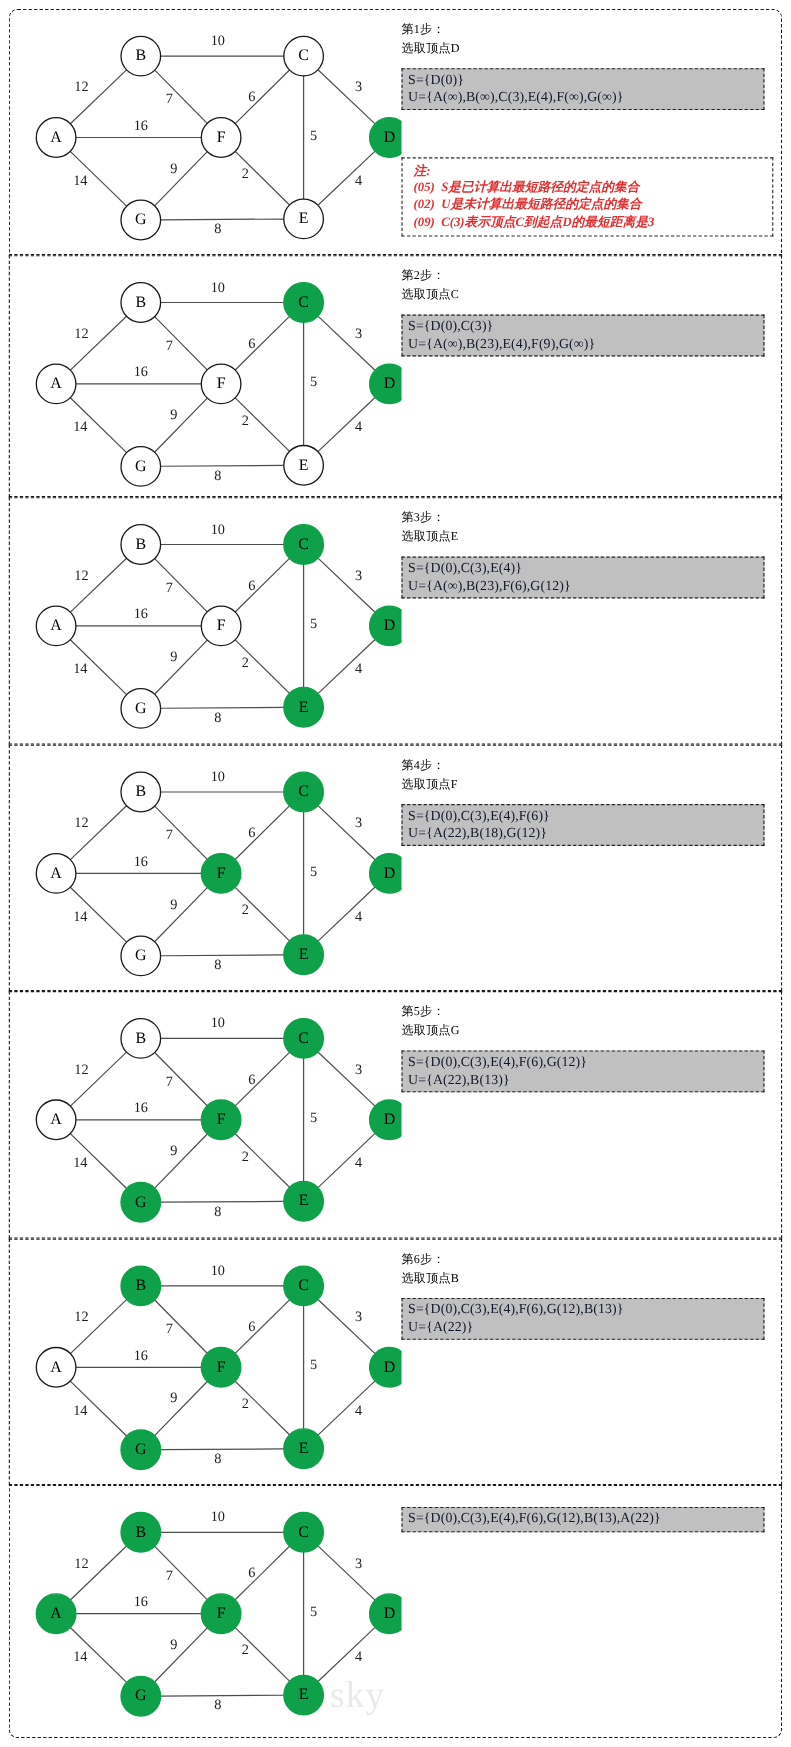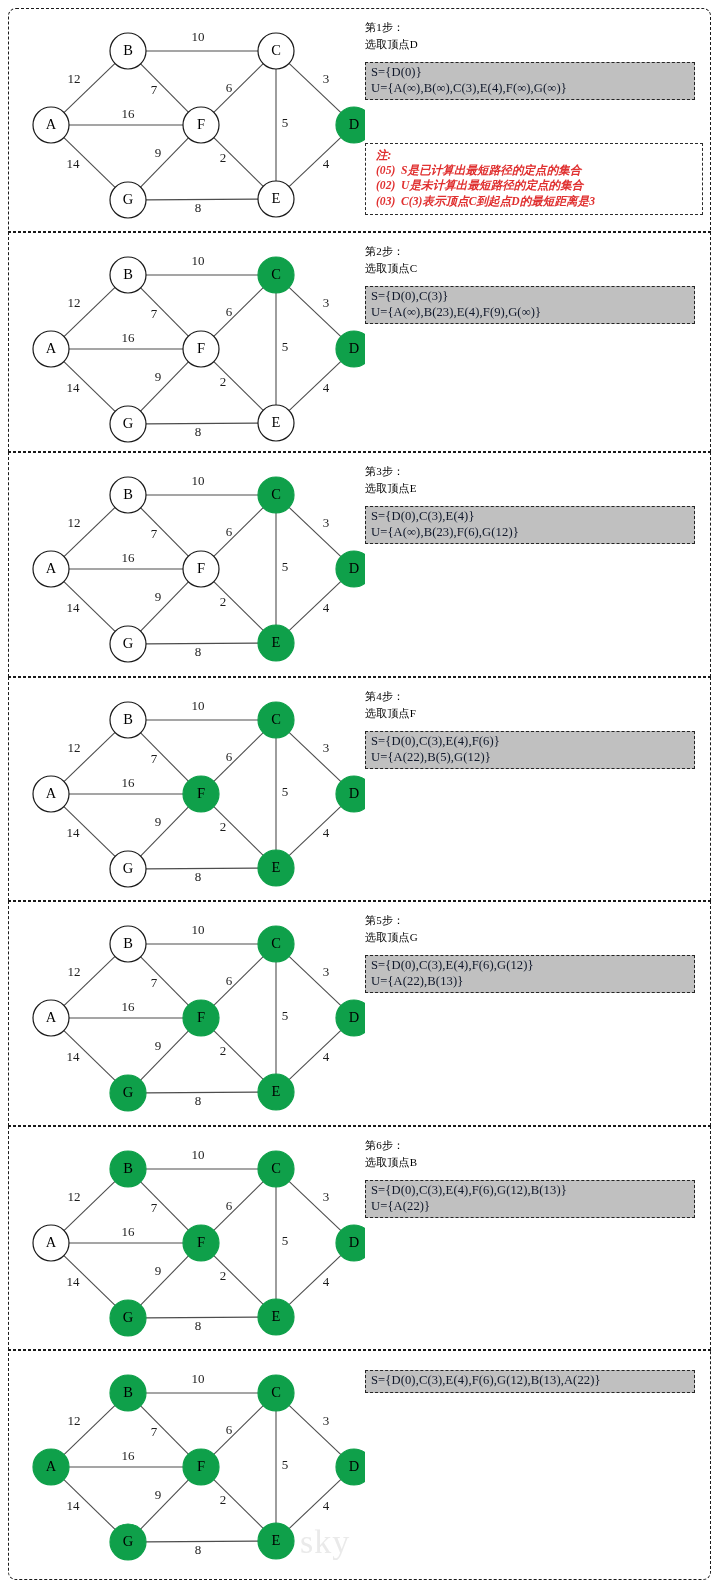--- a/index.html
+++ b/index.html
@@ -137,21 +137,21 @@
           <circle cx="115" cy="187" r="18" fill="#ffffff" stroke="#1a1a1a" stroke-width="1.2"></circle>
           <text x="115" y="187.5" class="nlabel">G</text>
         </svg>
       </div>
       <div class="side"><div class="step-title">第1步：
 选取顶点D</div><div class="setbox"><div>S={D(0)}</div><div>U={A(∞),B(∞),C(3),E(4),F(∞),G(∞)}</div></div></div>
       <div class="notebox">
         <div>注:</div>
         <div>(05)  S是已计算出最短路径的定点的集合</div>
         <div>(02)  U是未计算出最短路径的定点的集合</div>
-        <div>(03)  C(3)表示顶点C到起点D的最短距离是3</div>
+        <div>(09)  C(3)表示顶点C到起点D的最短距离是3</div>
       </div>
     </div>
     <div class="panel" style="top: 232px; height: 220px;">
       <div class="graph-wrap">
         <svg width="352" height="215" viewBox="0 0 352 215">
           <line x1="133" y1="38" x2="245" y2="38" stroke="#4d4d4d" stroke-width="1.1"></line>
           <line x1="50.9782335566765" y1="99.52741190657063" x2="102.0217664433235" y2="50.472588093429366" stroke="#4d4d4d" stroke-width="1.1"></line>
           <line x1="127.64104506601191" y1="50.81421006691618" x2="175.3589549339881" y2="99.18578993308381" stroke="#4d4d4d" stroke-width="1.1"></line>
           <line x1="250.18694420901792" y1="50.642215047102326" x2="200.81305579098208" y2="99.35778495289767" stroke="#4d4d4d" stroke-width="1.1"></line>
           <line x1="276.0583465731659" y1="50.38868777454201" x2="327.9416534268341" y2="99.611312225458" stroke="#4d4d4d" stroke-width="1.1"></line>
@@ -276,21 +276,21 @@
           <text x="341" y="112.5" class="nlabel">D</text>
           <circle cx="263" cy="186" r="18" fill="#0fa04a" stroke="#0fa04a" stroke-width="1.2"></circle>
           <text x="263" y="186.5" class="nlabel">E</text>
           <circle cx="188" cy="112" r="18" fill="#0fa04a" stroke="#0fa04a" stroke-width="1.2"></circle>
           <text x="188" y="112.5" class="nlabel">F</text>
           <circle cx="115" cy="187" r="18" fill="#ffffff" stroke="#1a1a1a" stroke-width="1.2"></circle>
           <text x="115" y="187.5" class="nlabel">G</text>
         </svg>
       </div>
       <div class="side"><div class="step-title">第4步：
-选取顶点F</div><div class="setbox"><div>S={D(0),C(3),E(4),F(6)}</div><div>U={A(22),B(5),G(12)}</div></div></div>
+选取顶点F</div><div class="setbox"><div>S={D(0),C(3),E(4),F(6)}</div><div>U={A(22),B(18),G(12)}</div></div></div>
     </div>
     <div class="panel" style="top: 901px; height: 225px;">
       <div class="graph-wrap">
         <svg width="352" height="215" viewBox="0 0 352 215">
           <line x1="133" y1="38" x2="245" y2="38" stroke="#4d4d4d" stroke-width="1.1"></line>
           <line x1="50.9782335566765" y1="99.52741190657063" x2="102.0217664433235" y2="50.472588093429366" stroke="#4d4d4d" stroke-width="1.1"></line>
           <line x1="127.64104506601191" y1="50.81421006691618" x2="175.3589549339881" y2="99.18578993308381" stroke="#4d4d4d" stroke-width="1.1"></line>
           <line x1="250.18694420901792" y1="50.642215047102326" x2="200.81305579098208" y2="99.35778495289767" stroke="#4d4d4d" stroke-width="1.1"></line>
           <line x1="276.0583465731659" y1="50.38868777454201" x2="327.9416534268341" y2="99.611312225458" stroke="#4d4d4d" stroke-width="1.1"></line>
           <line x1="263" y1="56" x2="263" y2="168" stroke="#4d4d4d" stroke-width="1.1"></line>

